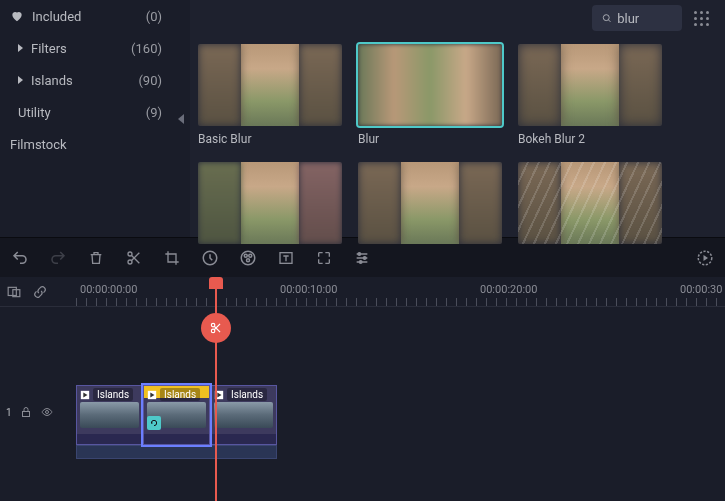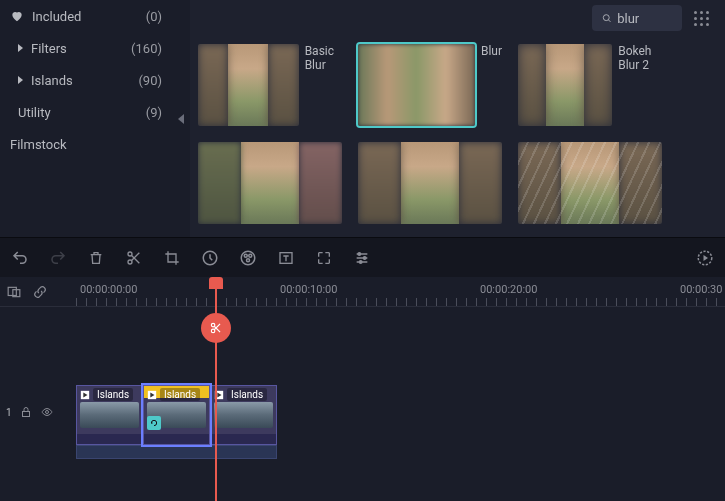--- a/index.html
+++ b/index.html
@@ -19,21 +19,21 @@
 .heart-icon,.folder-icon,.grid-icon{display:inline-flex}
 .divider-col{width:18px;display:flex;align-items:center;justify-content:center;background:#1a1d29}
 .divider-arrow{width:0;height:0;border-right:6px solid #6a6d7a;border-top:5px solid transparent;border-bottom:5px solid transparent}
 .content{flex:1;background:#1e212e;padding:0 8px;position:relative}
 .toolbar-top{display:flex;align-items:center;justify-content:flex-end;gap:12px;height:36px;padding-right:8px}
 .search-box{display:flex;align-items:center;background:#2d3142;border-radius:4px;padding:4px 10px;width:90px;height:26px;gap:5px}
 .search-box input{background:transparent;border:none;color:#b8bac0;font-size:13px;width:100%;outline:none}
 .grid-apps{display:grid;grid-template-columns:repeat(3,3px);grid-template-rows:repeat(3,3px);gap:3px}
 .grid-apps span{width:3px;height:3px;background:#8a8c95;border-radius:50%}
 .effects-grid{display:flex;gap:16px;flex-wrap:wrap;padding:8px 0}
-.effect-item{width:144px;display:flex;gap:6px}
+.effect-item{width:144px;display:flex;flex-direction:column;gap:6px}
 .effect-thumb{width:144px;height:82px;background:#2a2d3a;border-radius:2px;position:relative;overflow:hidden}
 .effect-thumb.selected{outline:2px solid #4ec9c9}
 .effect-label{font-size:12px;color:#b8bac0}
 .effect-thumb .dl{position:absolute;right:6px;top:6px;width:14px;height:14px}
 .thumb-content{width:100%;height:100%;display:flex}
 .thumb-side{flex:1;background:linear-gradient(180deg,#7a6855,#5a5142)}
 .thumb-center{width:40%;background:linear-gradient(180deg,#b89878 0%,#c8a888 30%,#8a9868 70%,#6a7858 100%)}
 .blur-near{filter:blur(4px)}
 .blur-motion{background:linear-gradient(90deg,#6a7858,#b89878,#8a9868,#c8a888,#7a6855);filter:blur(2px)}
 .blur-bokeh .thumb-side{filter:blur(6px)}

